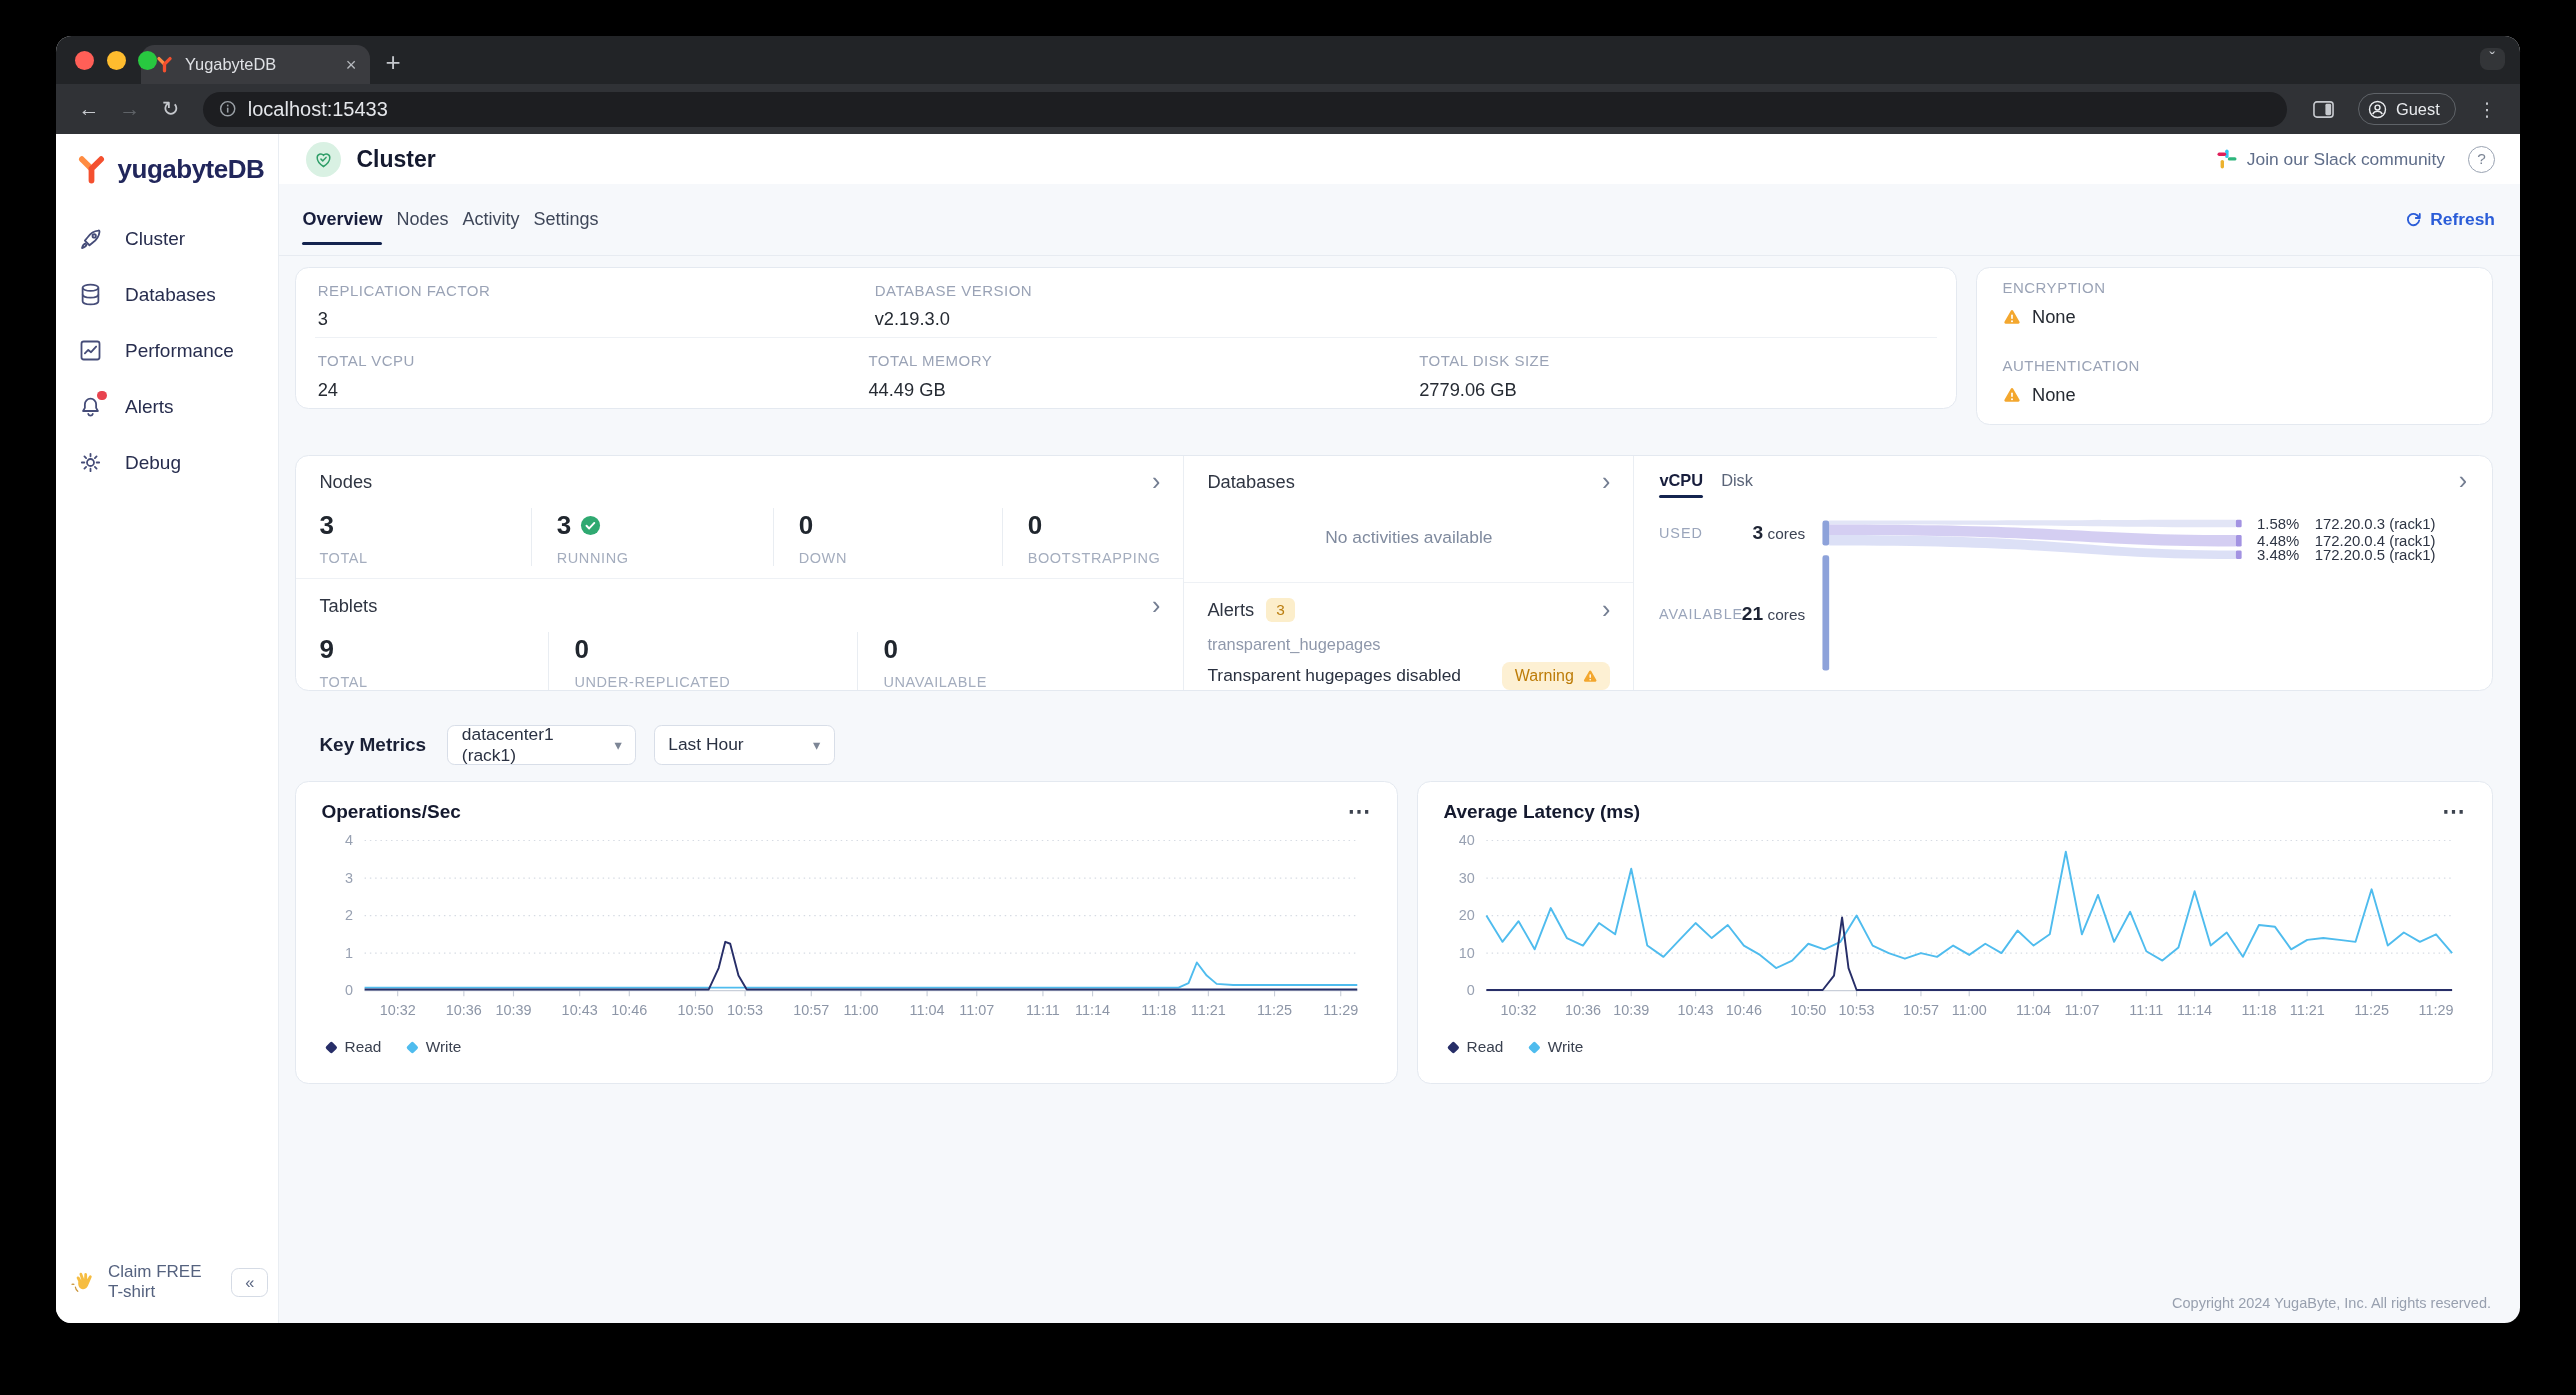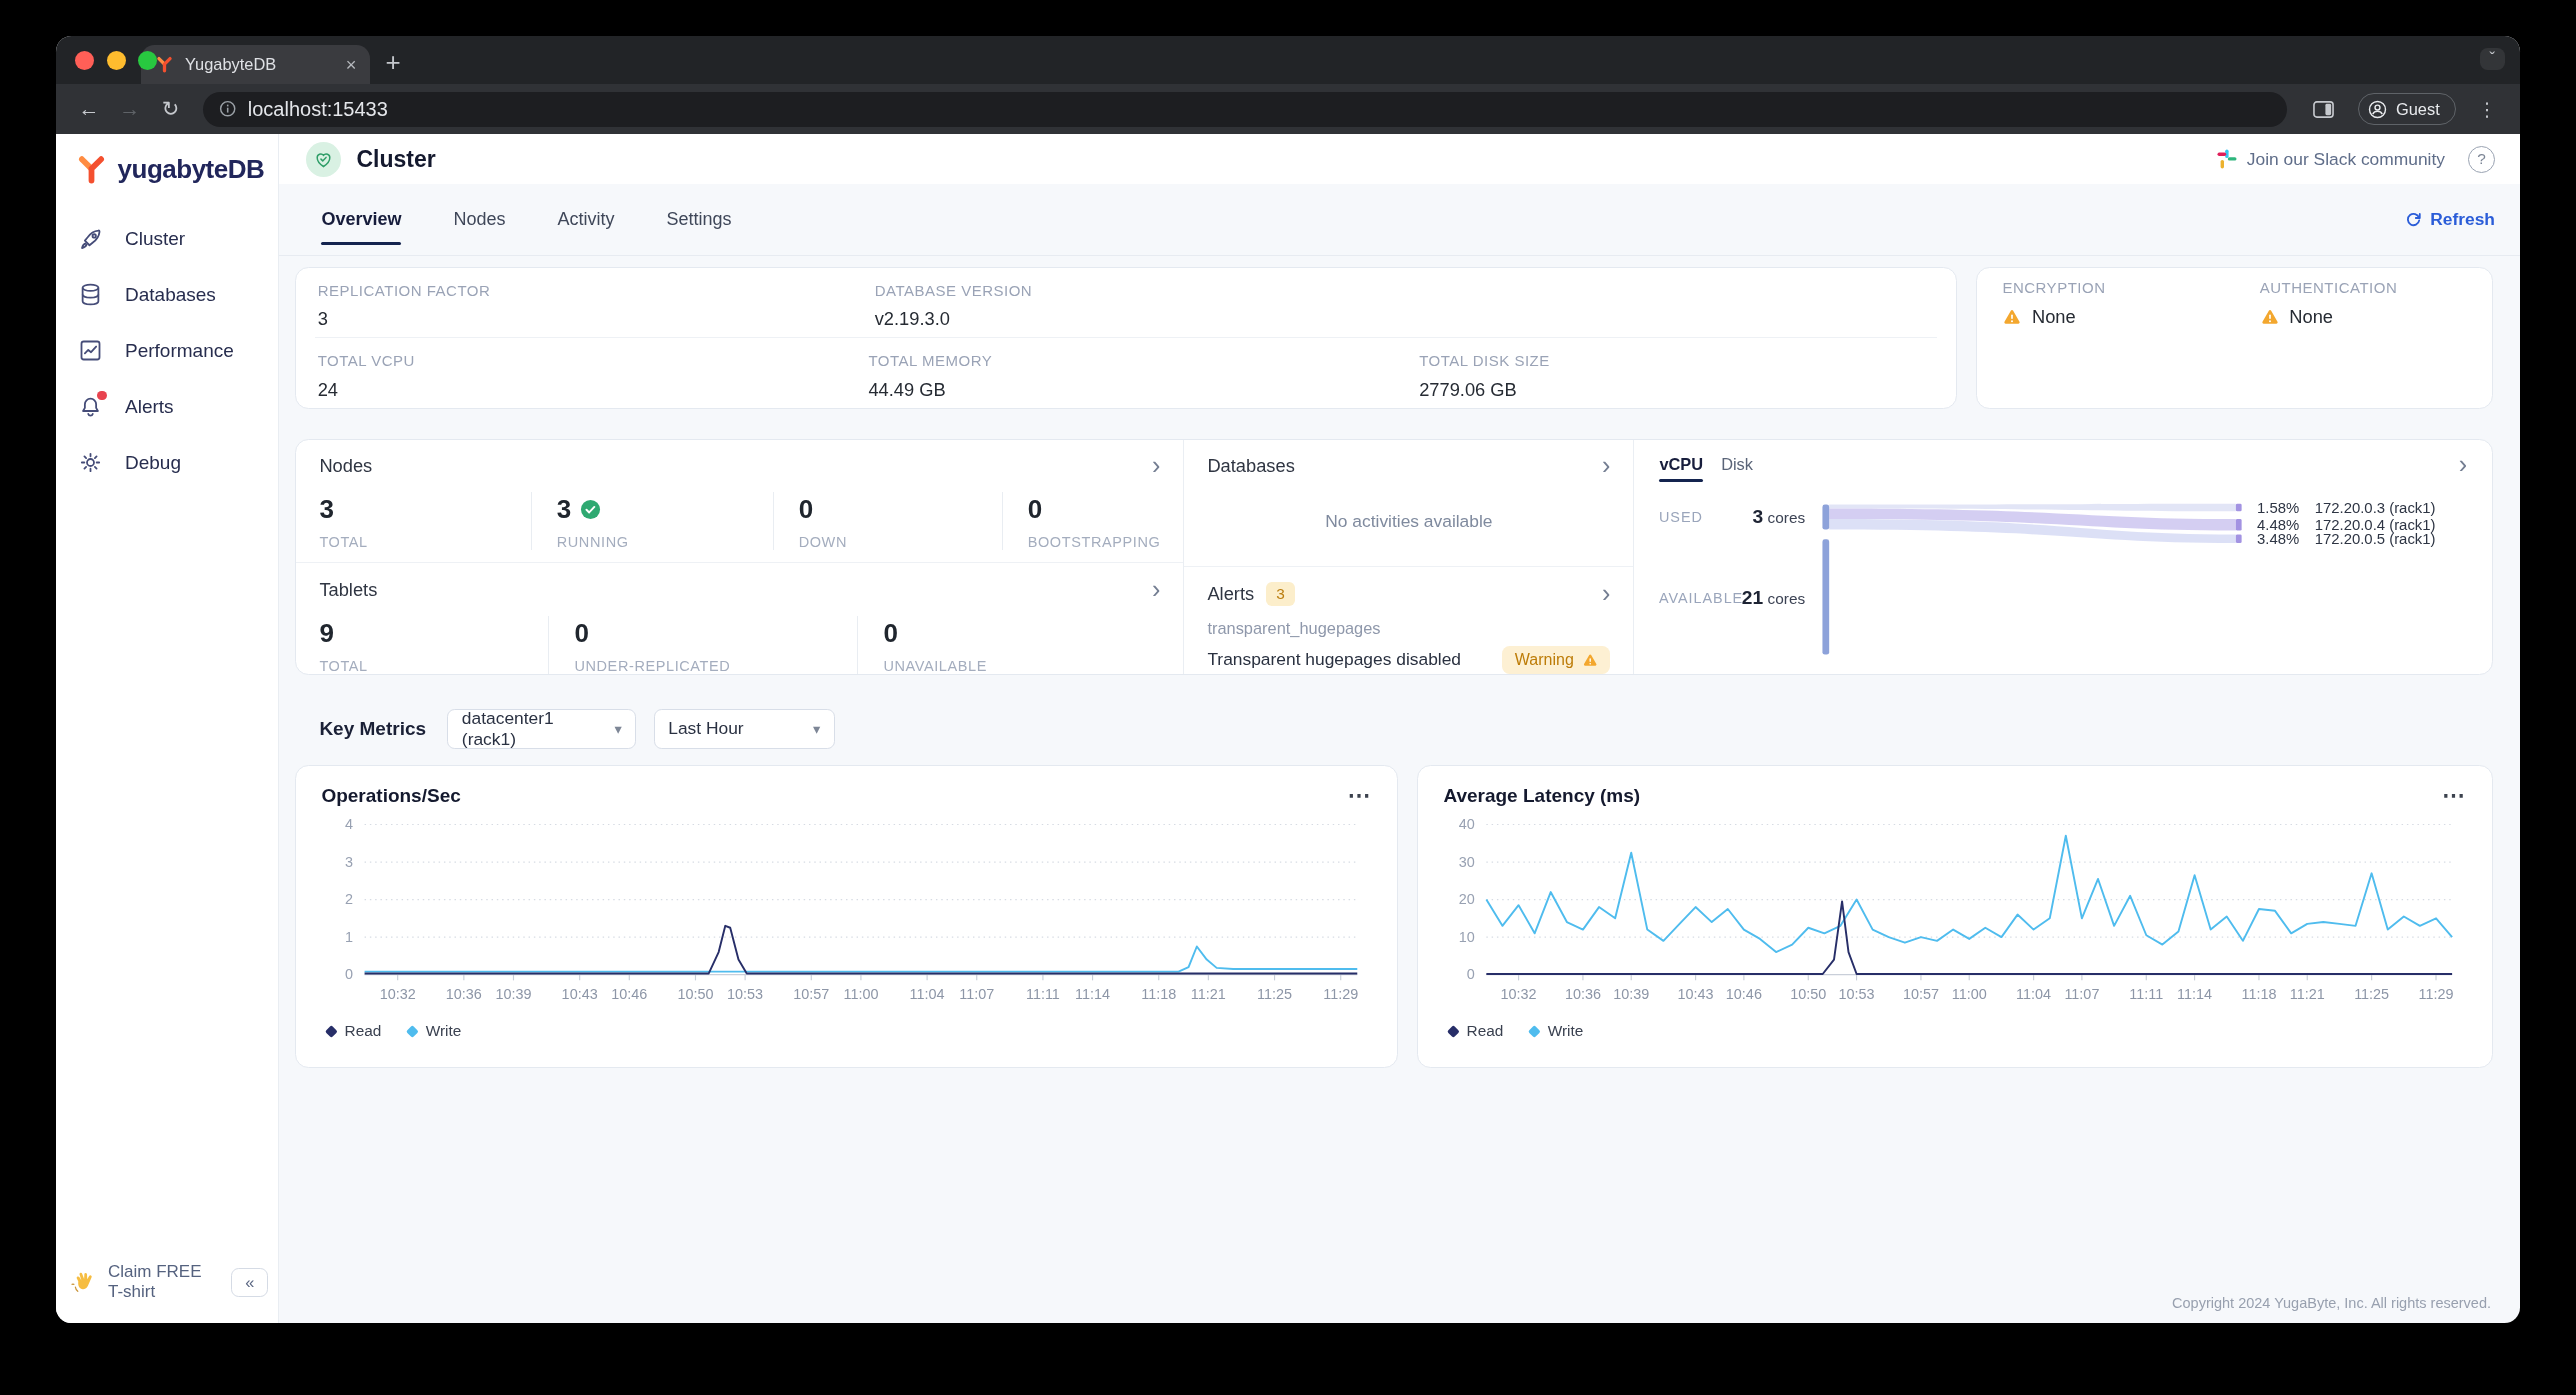--- a/index.html
+++ b/index.html
@@ -33,34 +33,34 @@
   .claim{position:absolute;left:15.4px;right:9.6px;bottom:21px;display:flex;align-items:center;gap:11.6px;}
   .claim-label{font-size:17px;color:#55627f;flex:1;}
   .collapse-btn{border:1px solid #d5dbe5;border-radius:7.7px;width:37px;height:29px;display:flex;align-items:center;justify-content:center;color:#5b6783;font-size:16.4px;background:#fff;}
   .main{flex:1;display:flex;flex-direction:column;min-width:0;position:relative;}
   .pagehead{height:50px;background:#fff;display:flex;align-items:center;padding:0 25px 0 27px;flex:none;}
   .healthdot{width:35px;height:35px;border-radius:50%;background:#d9f1e3;display:flex;align-items:center;justify-content:center;margin-right:15.4px;}
   .page-title{font-size:23px;font-weight:bold;color:#14192e;flex:1;}
   .slack{display:flex;align-items:center;gap:9.6px;color:#5f6d89;font-size:17.4px;margin-right:23px;}
   .helpbtn{width:27px;height:27px;border:1.4px solid #9aa3b2;border-radius:50%;color:#7b8494;font-size:15.4px;display:flex;align-items:center;justify-content:center;}
   .tabsrow{height:72px;border-bottom:1px solid #e7ebf1;display:flex;align-items:center;padding:0 25px 0 16.4px;flex:none;}
-  .ptab{position:relative;margin:0 26px;font-size:18px;color:#3f4759;height:100%;display:flex;align-items:center;cursor:pointer;}
+  .ptab{position:relative;margin:0 7px;font-size:18px;color:#3f4759;height:100%;display:flex;align-items:center;cursor:pointer;}
   .ptab.active{color:#171d3c;font-weight:bold;}
   .ptab.active:after{content:"";position:absolute;left:0;right:0;bottom:9.6px;height:3.9px;border-radius:1.9px;background:#14244f;}
   .refresh{margin-left:auto;display:flex;align-items:center;gap:7.7px;color:#2b5dd8;font-size:17.4px;font-weight:bold;}
   .content{flex:1;padding:10.6px 27px 0 16.4px;position:relative;min-height:0;}
   .card{background:#fff;border:1px solid #e4e9f0;border-radius:13.5px;}
   .info-row{display:flex;gap:19px;}
   .info-card{height:142px;flex:none;width:1662px;display:flex;flex-direction:column;}
   .info-grid{flex:1;display:flex;align-items:center;padding:0 3.9px;}
   .info-cell{width:557px;padding:7.7px 0 0 17.4px;}
   .ilabel{font-size:15px;color:#9aa3b6;letter-spacing:0.5px;}
   .ivalue{font-size:18.3px;color:#262b33;margin-top:9.6px;display:flex;align-items:center;gap:9.6px;}
   .hdiv{height:1px;background:#eef1f5;margin:0 19px;}
-  .sec-card{flex:1;height:142px;display:flex;flex-direction:row;}
+  .sec-card{flex:1;height:158px;display:flex;flex-direction:column;}
   .sec-row{flex:1;padding:11.6px 0 0 25px;}
   
   .big-card{margin-top:30px;height:236px;display:flex;}
   .col{display:flex;flex-direction:column;min-width:0;}
   .col1{width:887px;flex:none;}
   .col2{width:450px;flex:none;border-left:1px solid #eaeef3;}
   .col3{flex:1;border-left:1px solid #eaeef3;padding:15.4px 25px 0 25px;}
   .sect{padding:15.4px 23px 0 23px;}
   .sect-head{display:flex;align-items:center;}
   .sect-title{font-size:18.3px;color:#2f3542;font-weight:500;}

